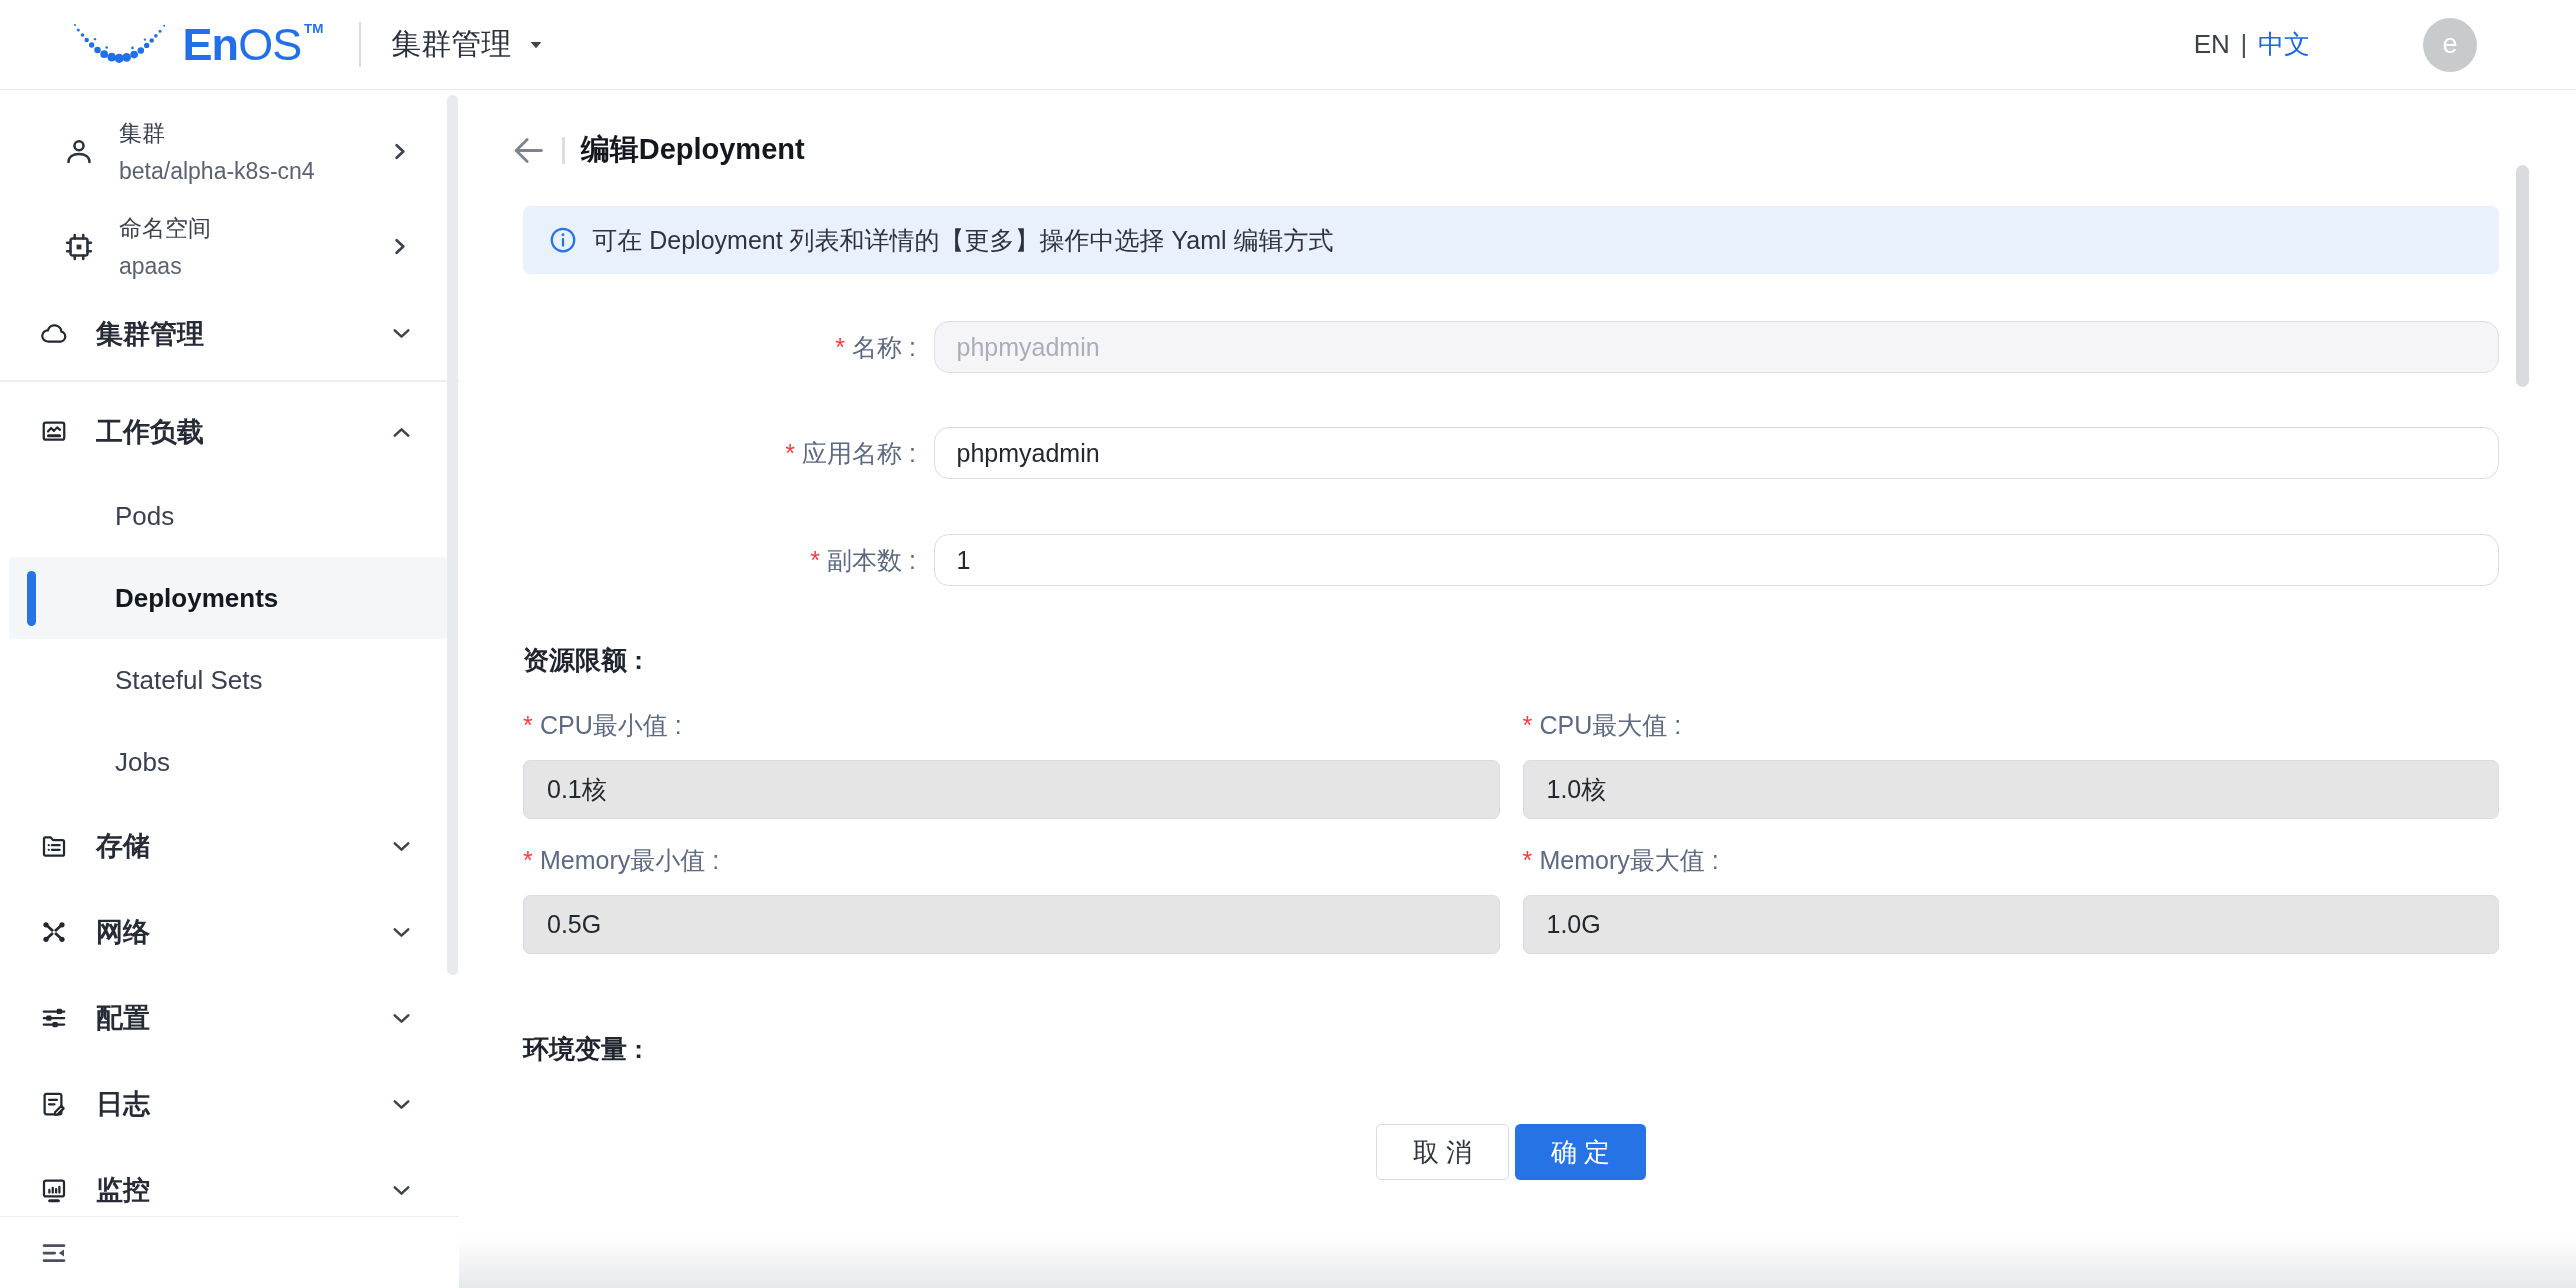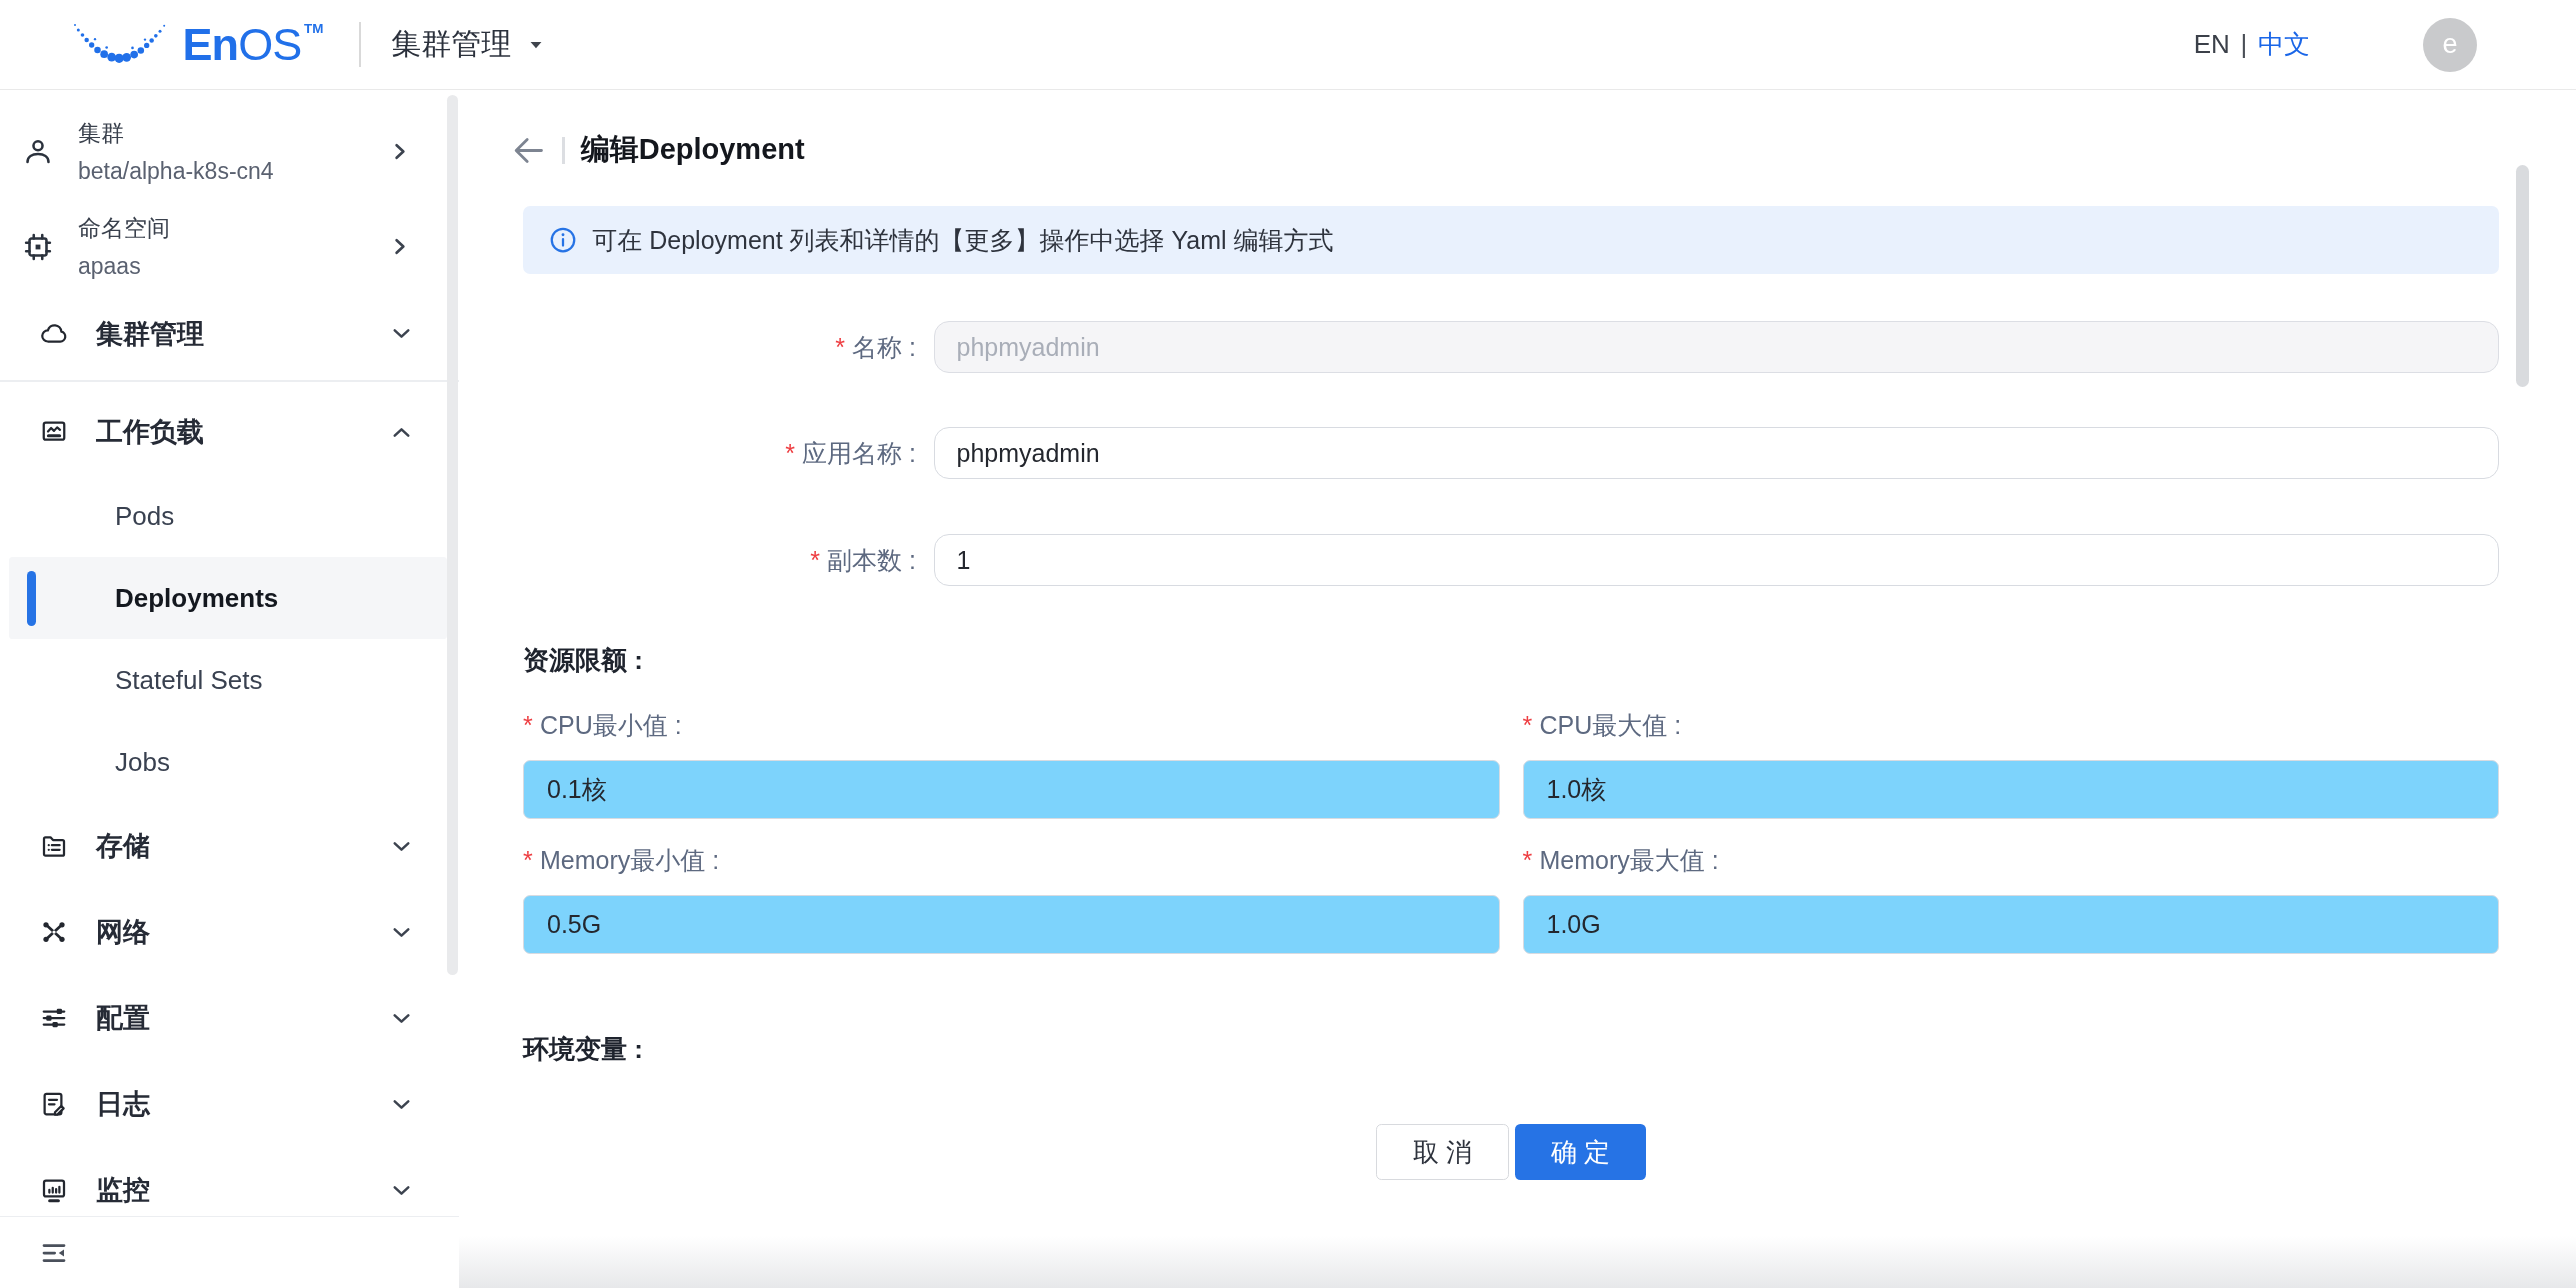--- a/index.html
+++ b/index.html
@@ -32,21 +32,21 @@
   .lang-sep { color: #4a4f57; }
   .avatar {
     width: 54px; height: 54px; border-radius: 50%;
     background: #c9cacc; color: #fff; font-size: 27px;
     display: flex; align-items: center; justify-content: center; cursor: pointer;
   }
 
   
   .sidebar { position: absolute; top: 90px; left: 0; width: 459px; bottom: 0; background: #fff; z-index: 4; }
   .side-scroll { padding-top: 14.3px; }
-  .ctx-item { display: flex; align-items: center; height: 95px; padding: 0 48px 0 21px; cursor: pointer; }
+  .ctx-item { display: flex; align-items: center; height: 95px; padding: 0 48px 0 62px; cursor: pointer; }
   .ctx-icon { width: 34px; height: 34px; margin-right: 23px; color: #2b323d; flex: none; }
   .ctx-text { flex: 1; min-width: 0; }
   .ctx-label { font-size: 23px; color: #3a414d; line-height: 38px; }
   .ctx-value { font-size: 23px; color: #5a6170; line-height: 38px; }
   .chev { color: #3c434f; flex: none; display: flex; }
   .menu-row { display: flex; align-items: center; height: 79px; padding: 0 45px 0 39px; cursor: pointer; }
   .menu-row.tall { height: 86px; }
   .menu-icon { width: 30px; height: 30px; margin-right: 27px; color: #23272f; flex: none; }
   .menu-label { flex: 1; font-size: 27px; font-weight: 600; color: #262b36; }
   .side-divider { height: 1.8px; background: #eceef1; margin: 7.2px 0; }
@@ -94,21 +94,21 @@
     font-family: inherit; outline: none; min-width: 0;
   }
   .text-input:disabled { background: #f5f5f7; color: #a9aeb8; border-color: #dcdee4; }
 
   .section-title { margin-top: 56px; font-size: 26px; font-weight: 700; color: #1e232d; line-height: 36px; }
   .res-grid { display: grid; grid-template-columns: 1fr 1fr; column-gap: 76px; row-gap: 70px; margin-top: 29px; gap: 23px; }
   .res-label { font-size: 25px; color: #5d6980; font-weight: 500; line-height: 36px; }
   .res-input {
     display: block; width: 100%; height: 59px; margin-top: 17px;
     border: 1.8px solid #d8dbe1; border-radius: 7.2px; padding: 0 23px;
-    font-size: 25px; color: #24272e; background: #7dd3fc; font-family: inherit; outline: none;
+    font-size: 25px; color: #24272e; background: #e5e5e5; font-family: inherit; outline: none;
   }
   .env-title { margin-top: 77px; }
 
   .footer-actions { margin-top: 57px; display: flex; justify-content: center; gap: 6px; }
   .btn { height: 56px; font-size: 26px; border-radius: 5.4px; font-family: inherit; cursor: pointer; }
   .btn-ghost { width: 133px; border: 1.8px solid #d8dade; background: #fff; color: #2e333d; }
   .btn-primary { width: 131px; border: none; background: #2673e5; color: #fff; }
 
   .bottom-fade {
     position: absolute; left: 0; right: 0; bottom: 0; height: 52px;

